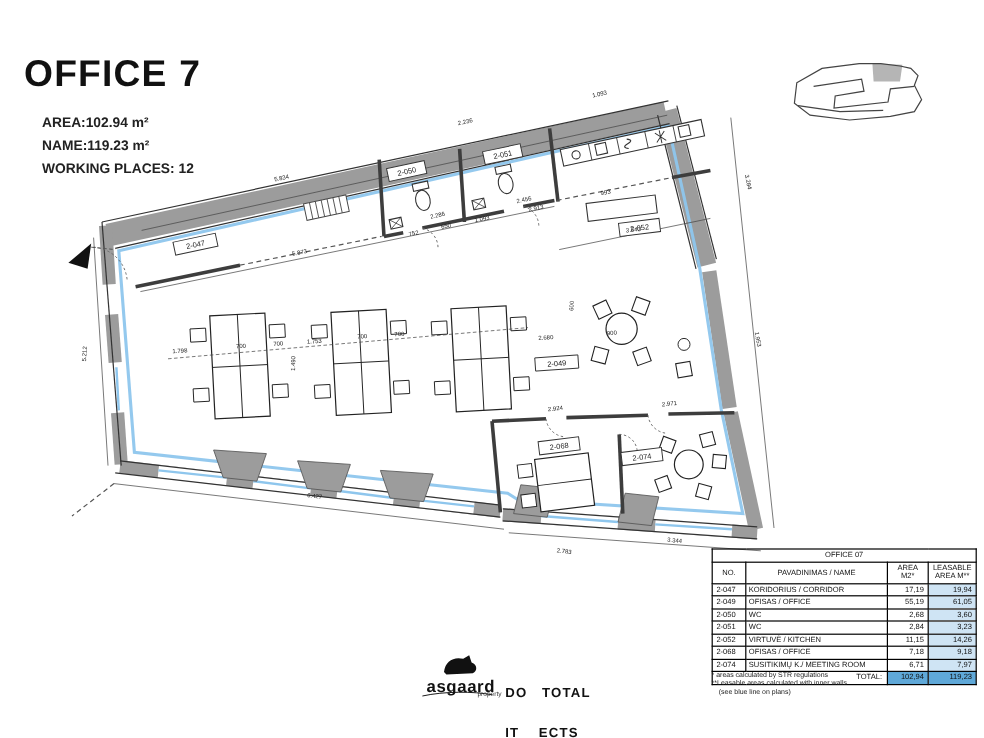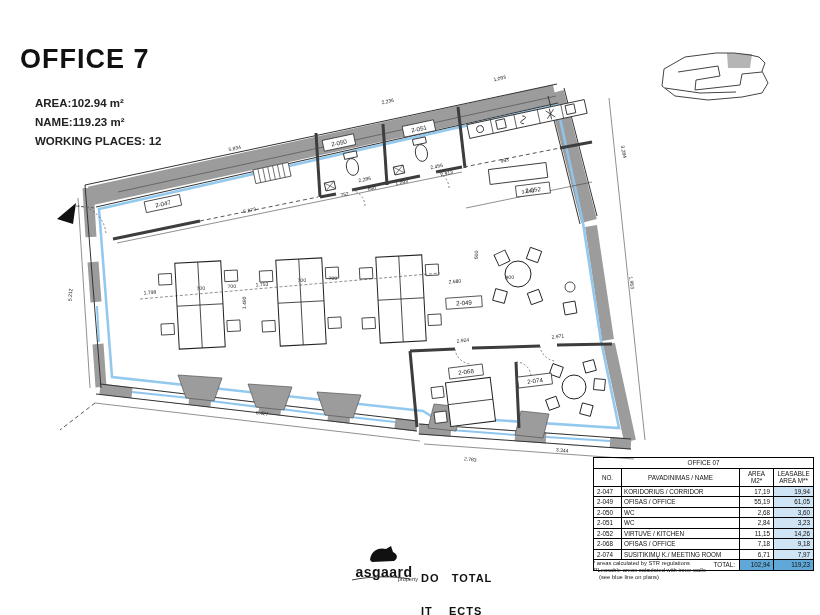--- a/index.html
+++ b/index.html
@@ -2,21 +2,21 @@
 <html><head>
 <meta charset="utf-8">
 <style>
   html,body{margin:0;padding:0;}
   body{
     width:820px;height:615px;position:relative;background:#ffffff;
     font-family:"Liberation Sans", sans-serif;color:#111;overflow:hidden;
   }
   .abs{position:absolute;}
   
-  #title{left:20px;top:44px;font-size:27px;font-weight:bold;letter-spacing:1px;}
+  #title{left:20px;top:44px;font-size:31px;font-weight:bold;letter-spacing:1px;}
   .area-line{left:20px;font-size:11.5px;font-weight:bold;color:#222;margin-left:15px;}
   
   #plan-svg{left:0;top:0;}
   
   #asgaard{left:344px;top:543px;width:80px;text-align:center;}
   #asgaard .word{font-size:14px;font-weight:bold;letter-spacing:0.5px;line-height:10px;}
   #asgaard .sub{font-size:5.5px;color:#333;text-align:right;margin-right:6px;line-height:5px;}
   #doit{left:421px;top:551px;font-size:11px;font-weight:bold;letter-spacing:1px;line-height:11px;white-space:pre;}
   
   #room-table{left:593px;top:457px;border-collapse:collapse;table-layout:fixed;width:220px;font-size:6.3px;}

